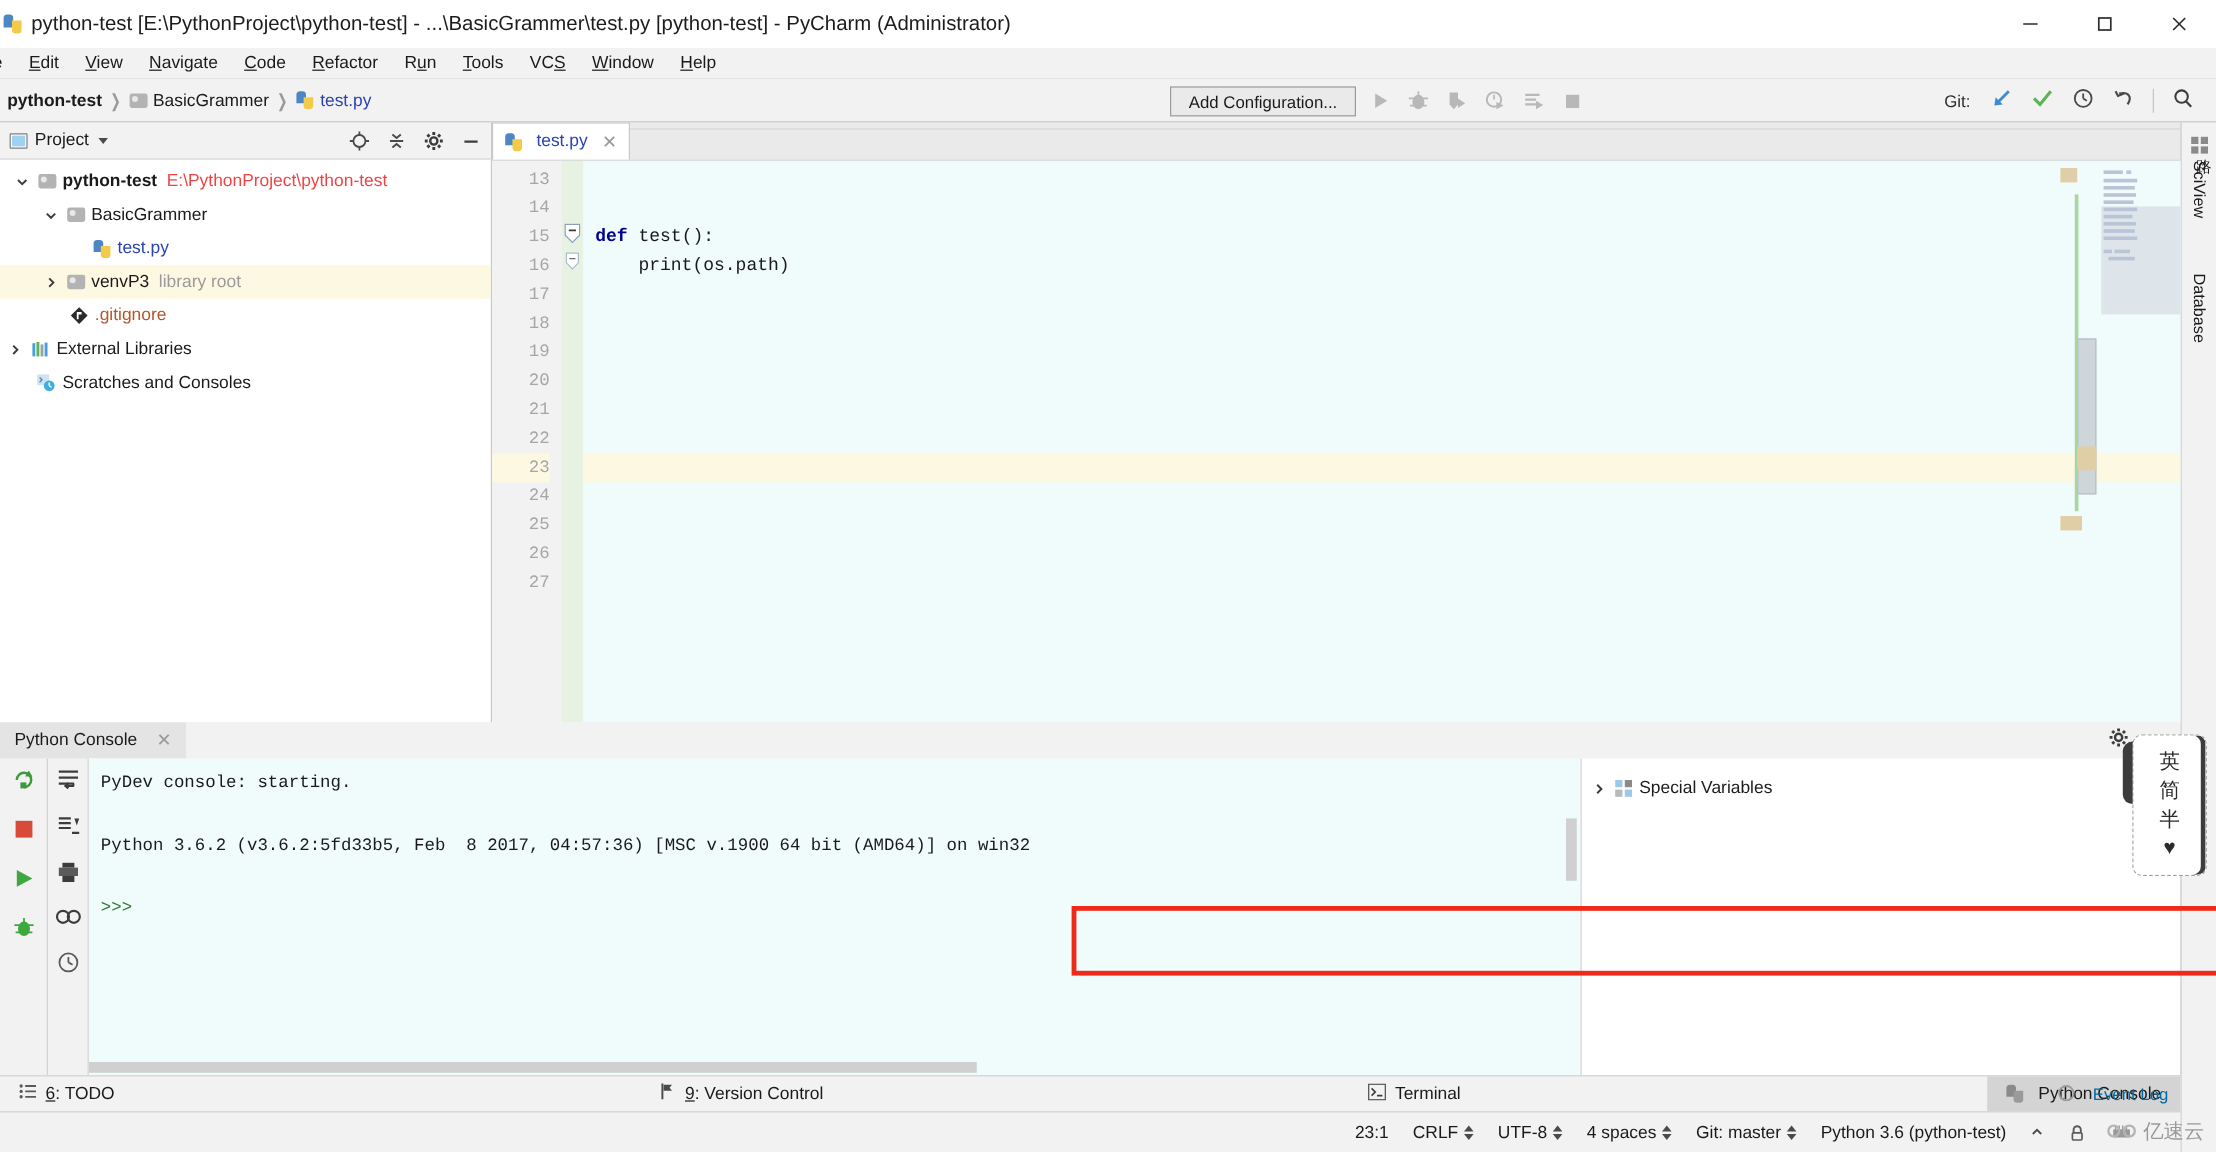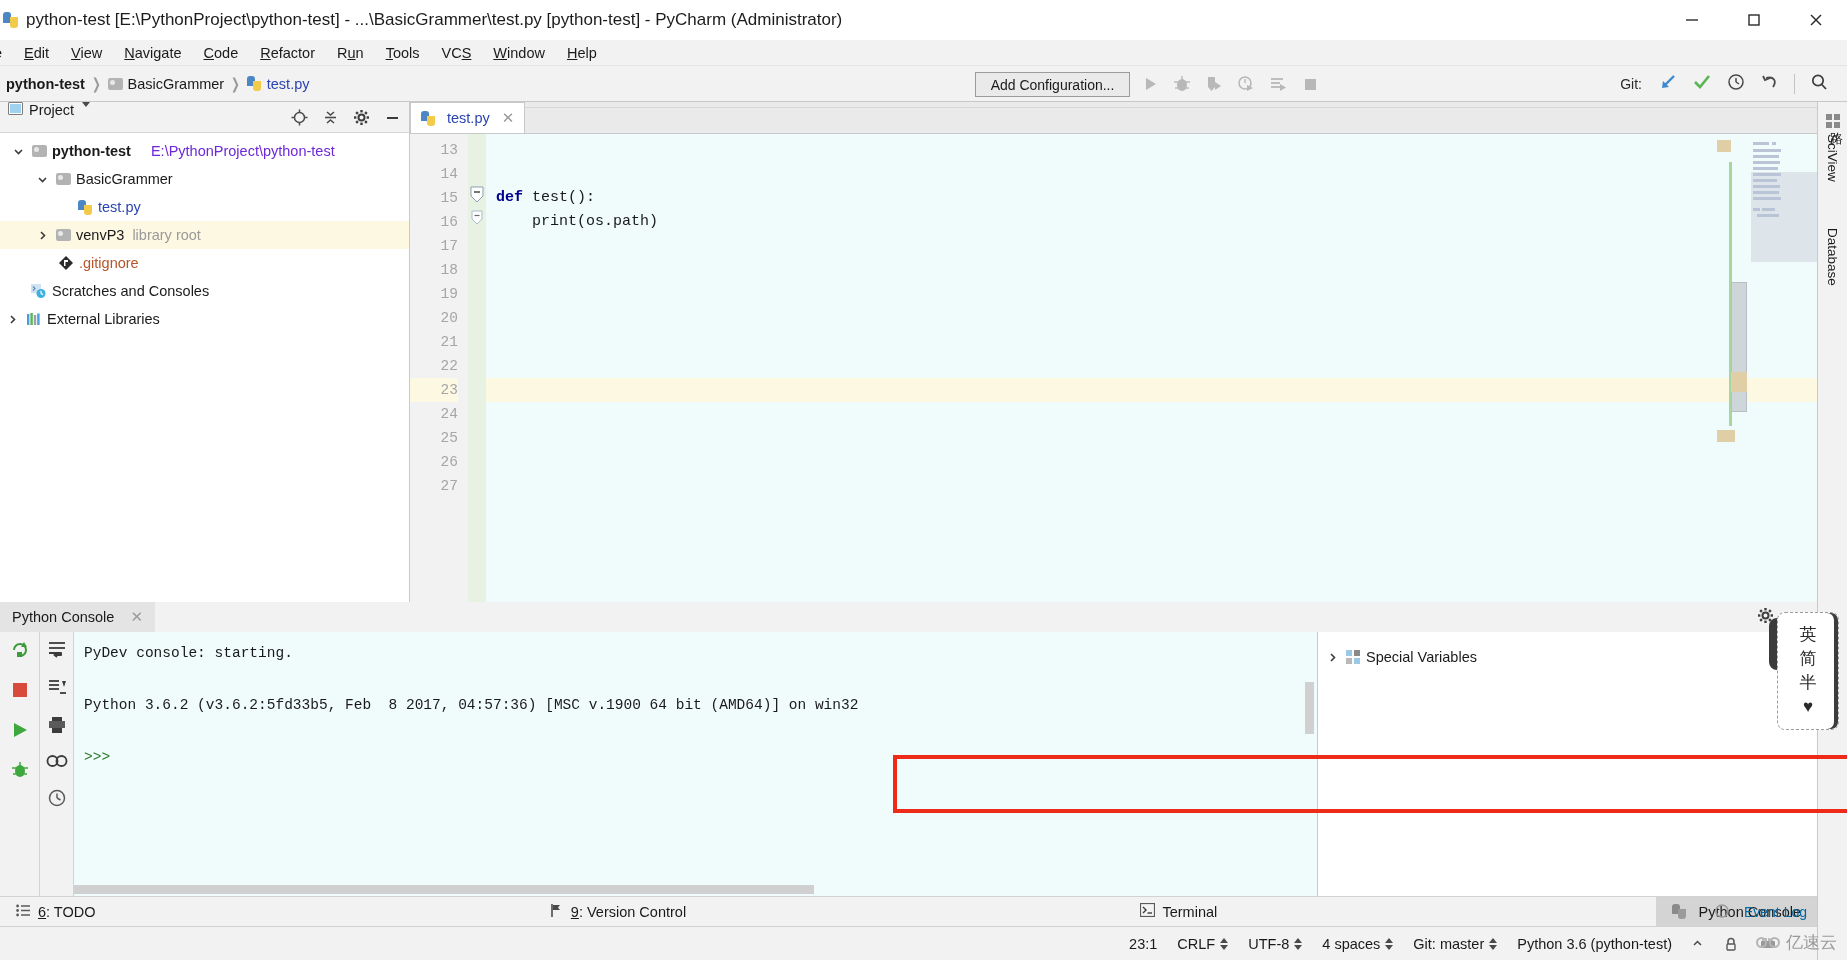--- a/index.html
+++ b/index.html
@@ -130,41 +130,41 @@
 
   
   .project-panel {
     width: 410px; min-width:410px;
     background:#ffffff;
     display:flex; flex-direction:column;
     border-right:1px solid #c9c9c9;
   }
   .panel-head {
     height: 31px; min-height:31px; background:#f2f2f2;
-    display:flex; padding: 0 8px;
+    display:flex; align-items:center; padding: 0 8px;
     border-bottom: 1px solid #d6d6d6;
   }
   .panel-head .ptitle { font-size:14.5px; color:#1a1a1a; margin-left:6px; }
   .win-ico {
     width:15px;height:13px;border:1px solid #7d7d7d;background:#fff;position:relative;border-radius:1px;
   }
   .win-ico::after{content:'';position:absolute;left:1px;top:1px;right:1px;bottom:1px;background:#9fd2f0;}
   .caret-dn { width:0;height:0;border-left:4.5px solid transparent;border-right:4.5px solid transparent;border-top:5px solid #4a4a4a; margin-left:8px;}
   .head-spacer { flex:1 1 auto; }
   .head-ico { margin-left: 14px; display:flex; align-items:center; }
 
   .tree { flex:1 1 auto; overflow:hidden; padding-top: 4px; font-size:14.5px; color:#1a1a1a; }
   .trow { height:28px; display:flex; align-items:center; white-space:nowrap; }
   .trow.sel { background:#d4d4d4; }
   .trow.hl { background:#fcf8e2; }
   .chev { width:16px; display:flex; align-items:center; justify-content:center; flex:0 0 auto; }
   .chev svg { display:block; }
   .tname { margin-left:0px; }
   .tname.bold { font-weight:bold; }
-  .tpath { color:#6d28d9; margin-left:20px; }
+  .tpath { color:#ef4444; margin-left:8px; }
   .tsub  { color:#9a9a9a; margin-left:8px; }
   .orange { color:#b4552a; }
   .blue { color:#2a43b0; }
 
   
   .editor-col { flex:1 1 auto; display:flex; flex-direction:column; min-width:0; background:#f2f2f2;}
   .tabbar { height:32px; min-height:32px; background:#eaeaea; display:flex; align-items:flex-end; border-bottom:1px solid #c9c9c9;}
   .etab {
     height:31px; background:#ffffff; border:1px solid #c9c9c9; border-bottom:none;
     display:flex; align-items:center; padding: 0 10px; gap:6px;
@@ -532,48 +532,48 @@
             <div class="trow" style="padding-left:58px">
               <span style="margin-right:5px;display:flex">
                 <svg width="16" height="16" viewBox="0 0 16 16">
                     <polygon points="8,1 15,8 8,15 1,8" fill="#2b2b2b"></polygon>
                     <path d="M6 5 L10 5 L10 7 L7.5 7 L7.5 11 L6 11 Z" fill="#ffffff"></path>
                   </svg>
               </span>
               <span class="tname orange">.gitignore</span>
             </div>
 
-            <div class="trow" style="padding-left:30px">
-              <span style="margin-right:5px;display:flex">
-                <svg width="17" height="16" viewBox="0 0 17 16">
-                    <rect x="1" y="1" width="10" height="9" fill="#cfe3f2"></rect>
-                    <polyline points="3,3.5 5,5.5 3,7.5" fill="none" stroke="#5a8db5" stroke-width="1.2"></polyline>
-                    <circle cx="11" cy="10.5" r="4.5" fill="#3db0e0"></circle>
-                    <line x1="11" y1="7.8" x2="11" y2="10.5" stroke="#fff" stroke-width="1.2"></line>
-                    <line x1="11" y1="10.5" x2="13" y2="11.6" stroke="#fff" stroke-width="1.2"></line>
-                  </svg>
-              </span>
-              <span class="tname">Scratches and Consoles</span>
-            </div>
-
             <div class="trow" style="padding-left:4px">
               <span class="chev">
                   <svg width="11" height="11" viewBox="0 0 11 11">
                     <polyline points="4,2 7.5,5.5 4,9" fill="none" stroke="#3c3c3c" stroke-width="1.6"></polyline>
                   </svg>
                 </span>
               <span style="margin-left:6px;margin-right:5px;display:flex">
                 <svg width="16" height="15" viewBox="0 0 16 15">
                     <rect x="1" y="2" width="2.4" height="11" fill="#4a9de0"></rect>
                     <rect x="4.4" y="1" width="2.4" height="12" fill="#5ab552"></rect>
                     <rect x="7.8" y="3" width="2.4" height="10" fill="#9aa0a6"></rect>
                     <rect x="11.2" y="1.5" width="2.4" height="11.5" fill="#4a9de0"></rect>
                   </svg>
               </span>
               <span class="tname">External Libraries</span>
+            </div>
+
+            <div class="trow" style="padding-left:30px">
+              <span style="margin-right:5px;display:flex">
+                <svg width="17" height="16" viewBox="0 0 17 16">
+                    <rect x="1" y="1" width="10" height="9" fill="#cfe3f2"></rect>
+                    <polyline points="3,3.5 5,5.5 3,7.5" fill="none" stroke="#5a8db5" stroke-width="1.2"></polyline>
+                    <circle cx="11" cy="10.5" r="4.5" fill="#3db0e0"></circle>
+                    <line x1="11" y1="7.8" x2="11" y2="10.5" stroke="#fff" stroke-width="1.2"></line>
+                    <line x1="11" y1="10.5" x2="13" y2="11.6" stroke="#fff" stroke-width="1.2"></line>
+                  </svg>
+              </span>
+              <span class="tname">Scratches and Consoles</span>
             </div>
 
           </div>
         </div>
 
         <div class="editor-col">
           <div class="tabbar">
             <div class="etab">
               <span class="py-ico">
                   <i class="a"></i>

